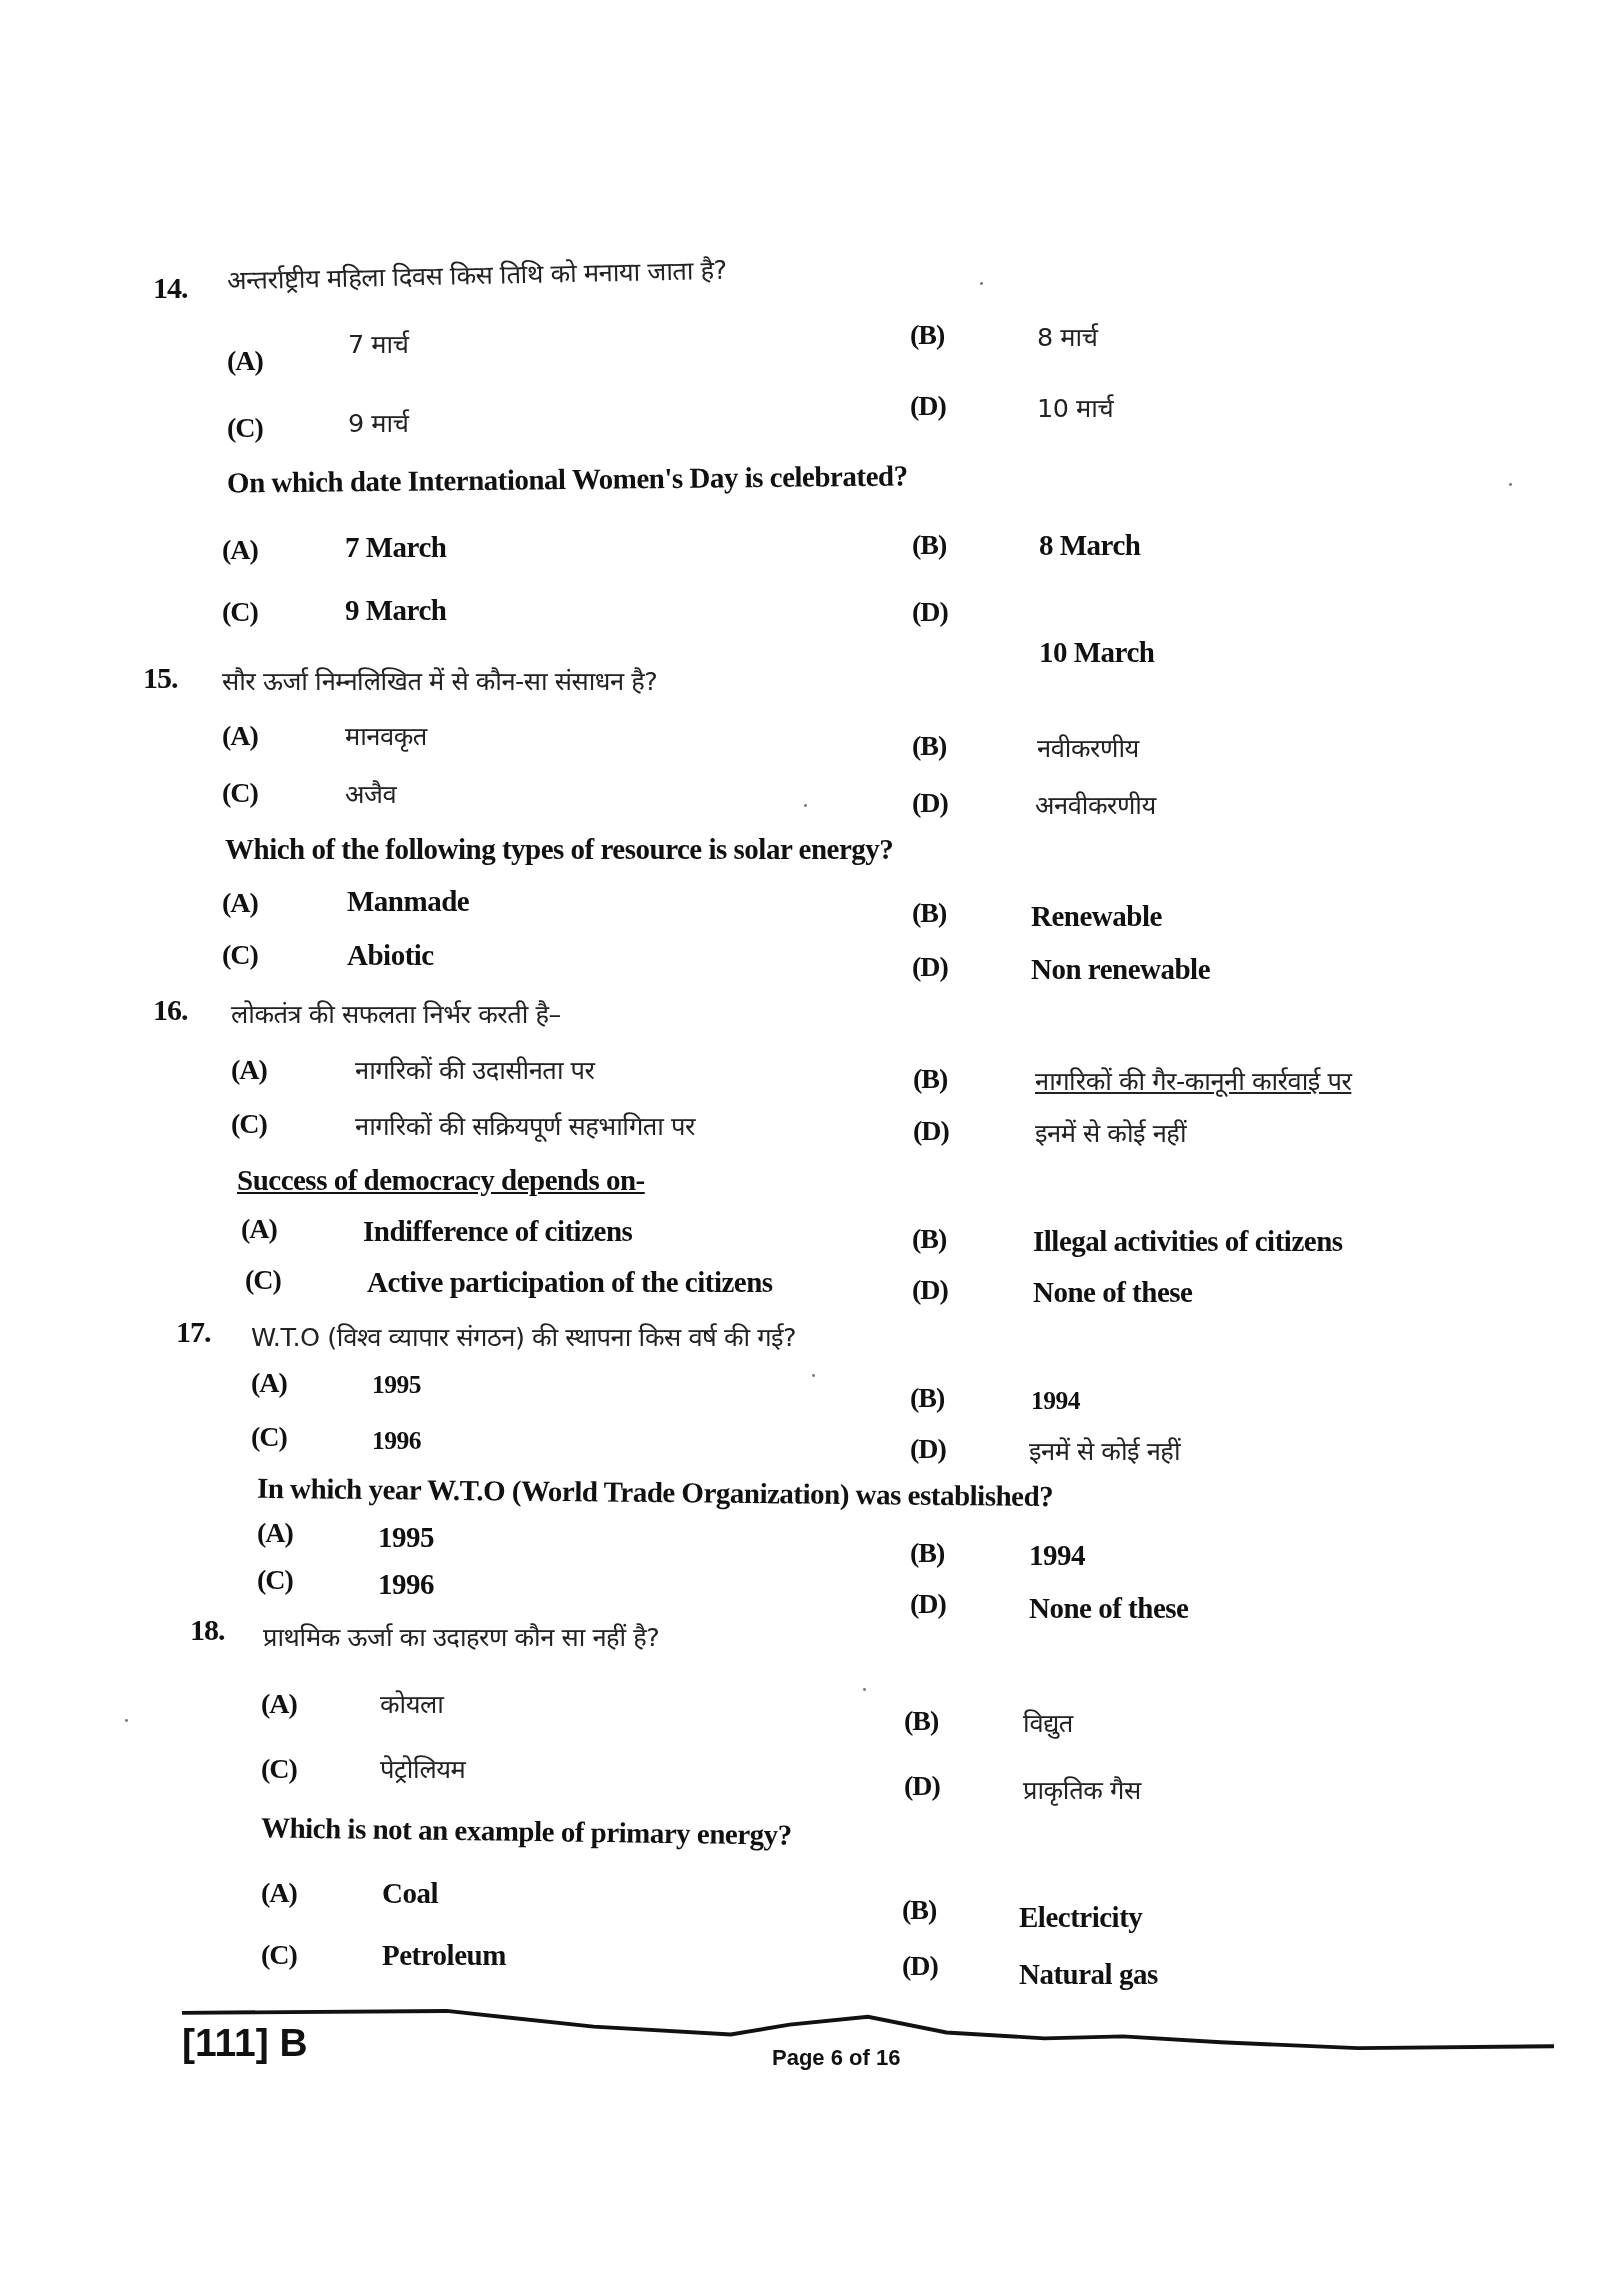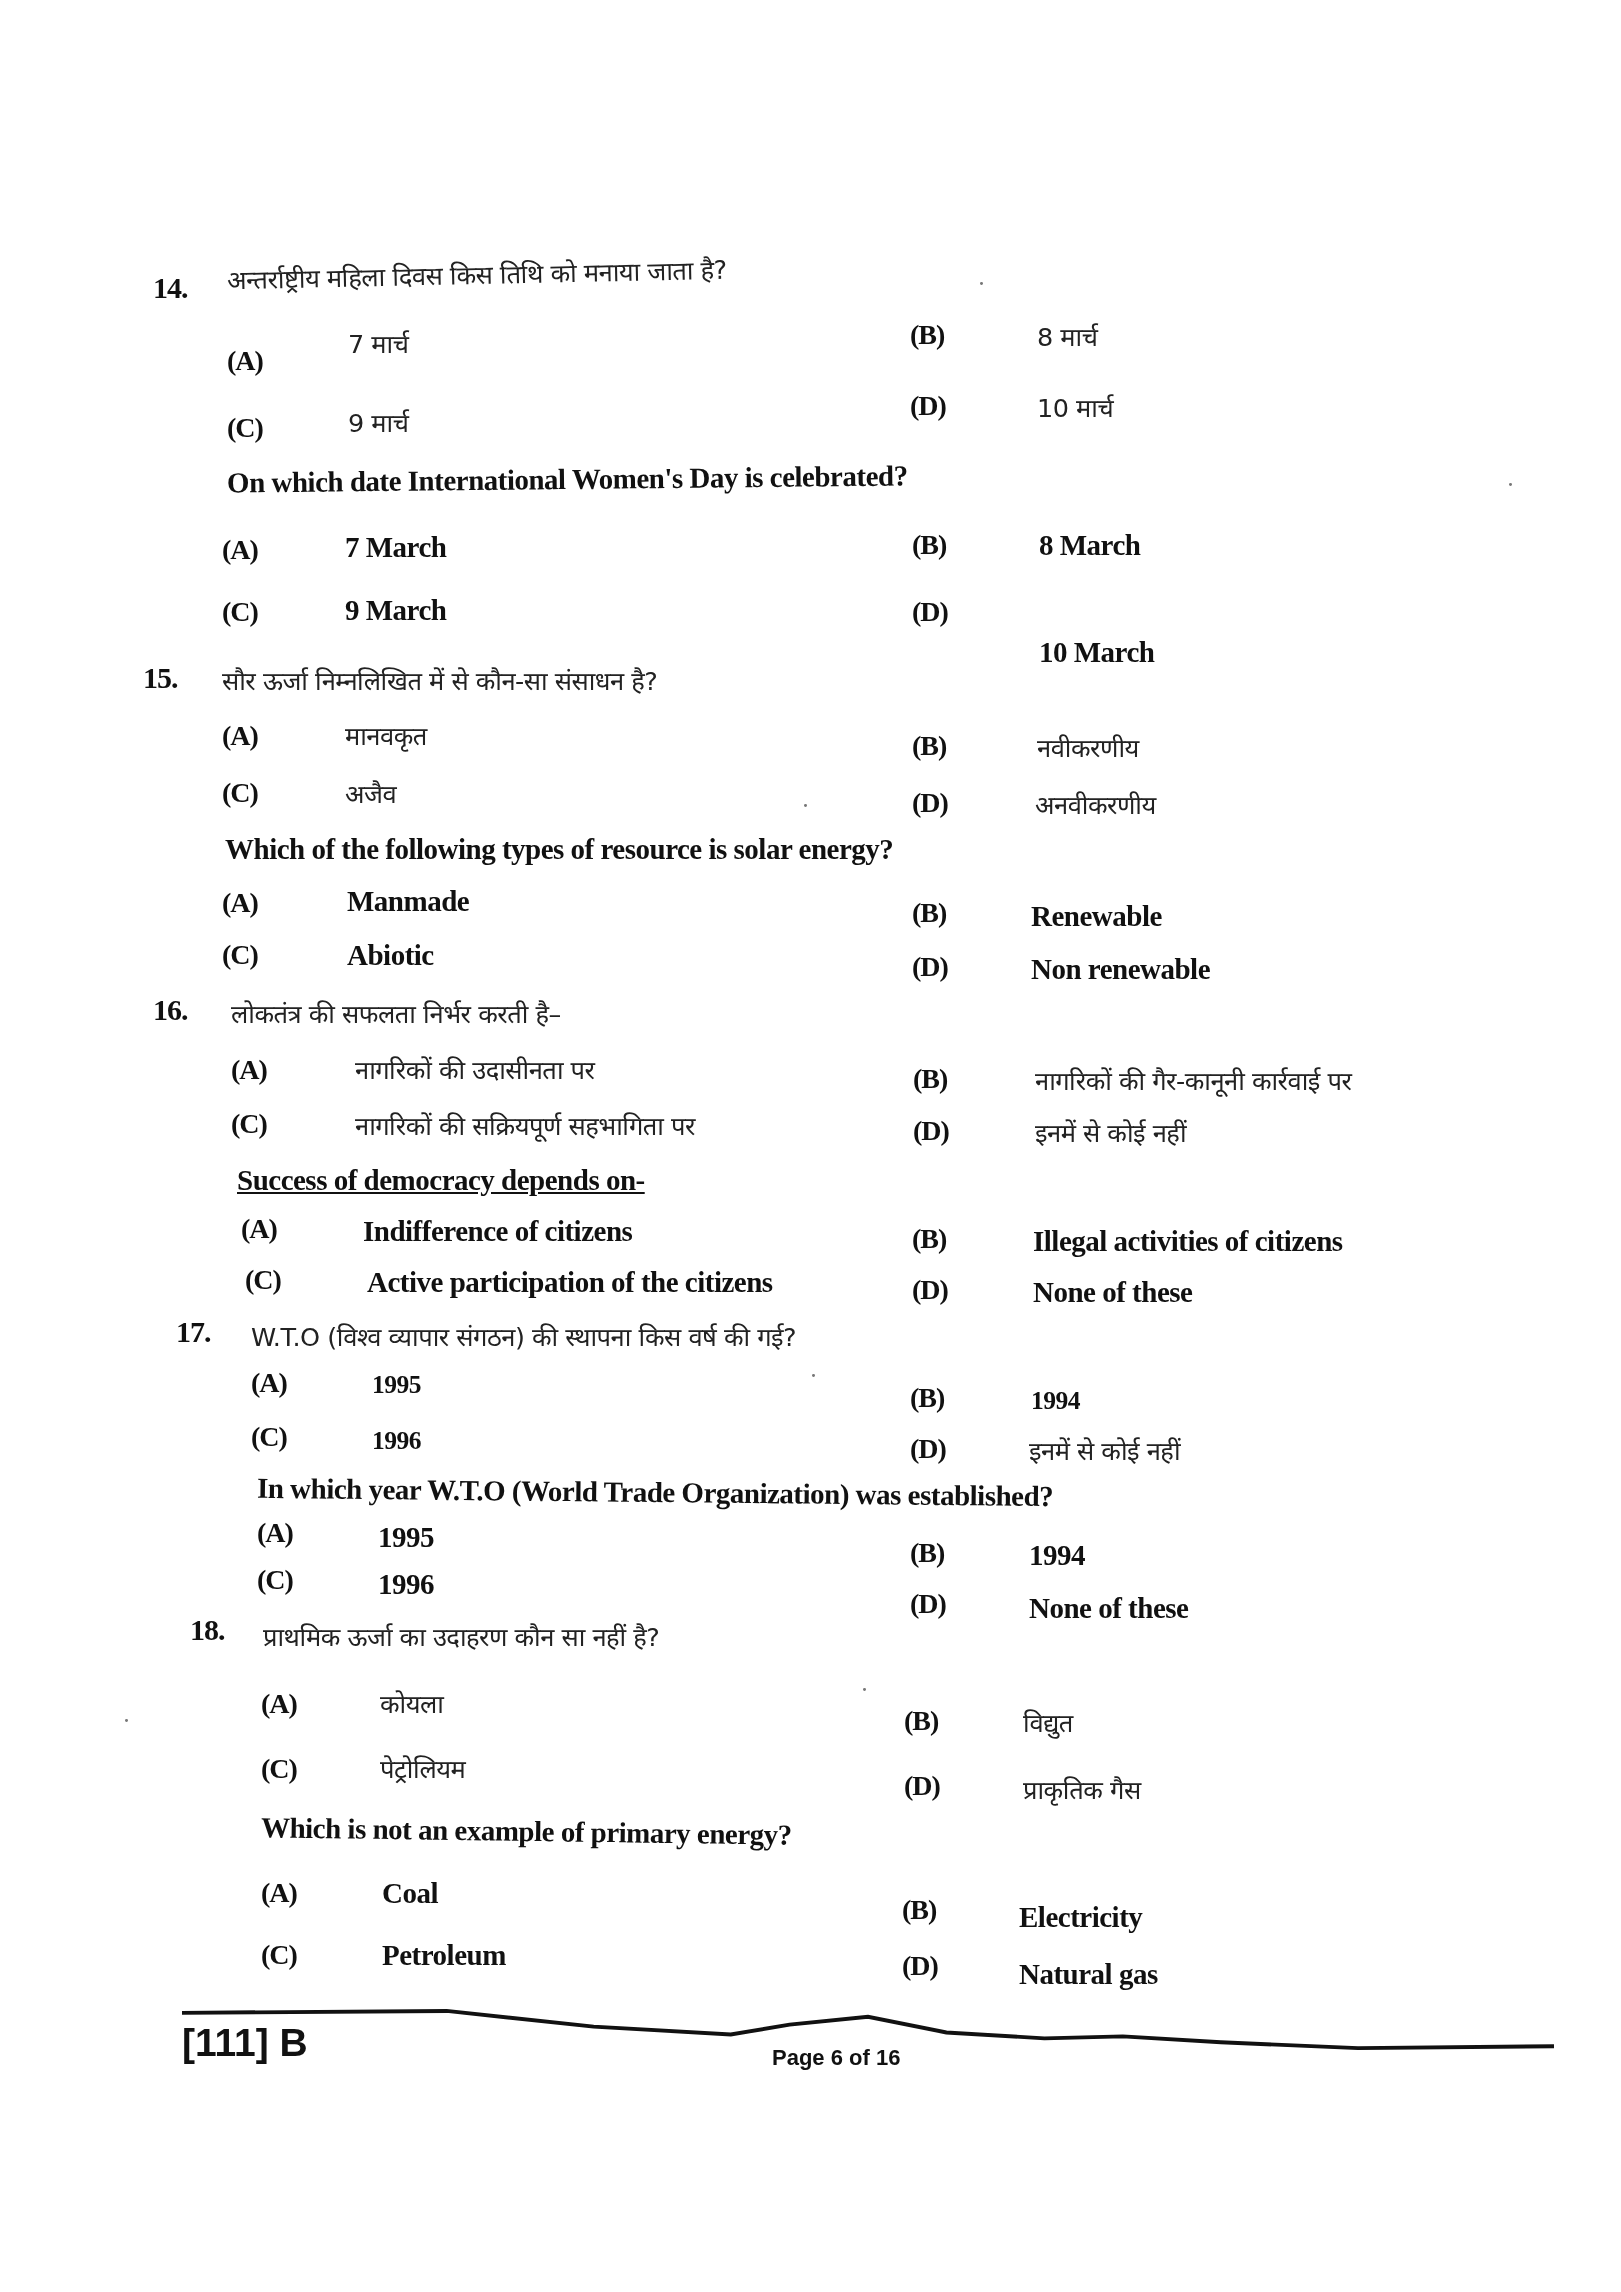--- a/index.html
+++ b/index.html
@@ -89,21 +89,21 @@
     <span class="opt-text en" style="left:1031px; top:953px;">Non renewable</span>
   </div>
 
   <div>
     <span class="q-num" style="left:153px; top:993px;">16.</span>
     <span class="q-text hi" style="left:231px; top:996px;">लोकतंत्र की सफलता निर्भर करती है–</span>
 
     <span class="opt-label" style="left:231px; top:1054px;">(A)</span>
     <span class="opt-text hi" style="left:355px; top:1052px;">नागरिकों की उदासीनता पर</span>
     <span class="opt-label" style="left:913px; top:1063px;">(B)</span>
-    <span class="opt-text hi" style="left:1035px; top:1063px;">नागरिकों की गैर-कानूनी कार्रवाई पर</span>
+    <span class="opt-text hi" style="left:1035px; top:1063px;text-decoration:underline;">नागरिकों की गैर-कानूनी कार्रवाई पर</span>
     <span class="opt-label" style="left:231px; top:1108px;">(C)</span>
     <span class="opt-text hi" style="left:355px; top:1108px;">नागरिकों की सक्रियपूर्ण सहभागिता पर</span>
     <span class="opt-label" style="left:913px; top:1115px;">(D)</span>
     <span class="opt-text hi" style="left:1035px; top:1115px;">इनमें से कोई नहीं</span>
 
     <span class="q-text en" style="left:237px; top:1164px;text-decoration:underline;">Success of democracy depends on-</span>
 
     <span class="opt-label" style="left:241px; top:1213px;">(A)</span>
     <span class="opt-text en" style="left:363px; top:1215px;">Indifference of citizens</span>
     <span class="opt-label" style="left:912px; top:1223px;">(B)</span>

